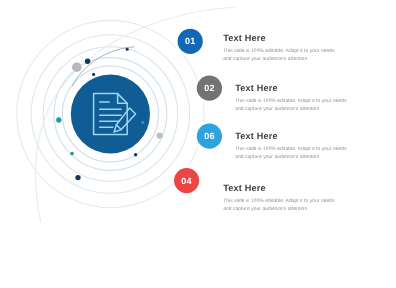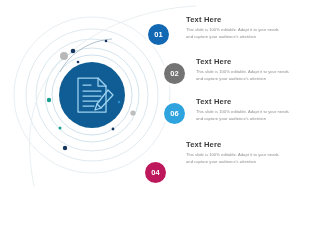--- a/index.html
+++ b/index.html
@@ -52,21 +52,21 @@
   }
   .txtblock {
     position: absolute;
     width: 118px;
   }
   .heading {
     font-size: 7.6px;
     font-weight: bold;
     color: #3c3c3c;
     letter-spacing: 0.15px;
-    margin: 0 0 3px 0;
+    margin: 12px 0 3px 0;
     white-space: nowrap;
   }
   .body {
     font-size: 4.1px;
     color: #8d8d8d;
     line-height: 1.62;
     margin: 0;
     letter-spacing: 0.05px;
   }
 </style>
@@ -146,21 +146,21 @@
       <span>06</span>
     </div>
     <div class="txtblock" style="left:196px; top:97px;">
       <p class="heading">Text Here</p>
       <p class="body">This slide is 100% editable. Adapt it to your needs</p>
       <p class="body">and capture your audience's attention</p>
     </div>
   </div>
 
   <div class="item">
-    <div class="badge" style="left: 145px; top: 162px; background: #be185d;">
+    <div class="badge" style="left: 145px; top: 140px; background: #ef4444;">
       <span>04</span>
     </div>
     <div class="txtblock" style="left:186px; top:140px;">
       <p class="heading">Text Here</p>
       <p class="body">This slide is 100% editable. Adapt it to your needs</p>
       <p class="body">and capture your audience's attention</p>
     </div>
   </div>
 
 </div>

